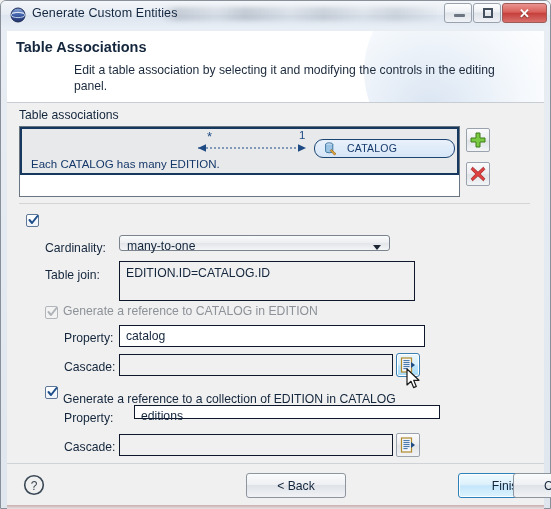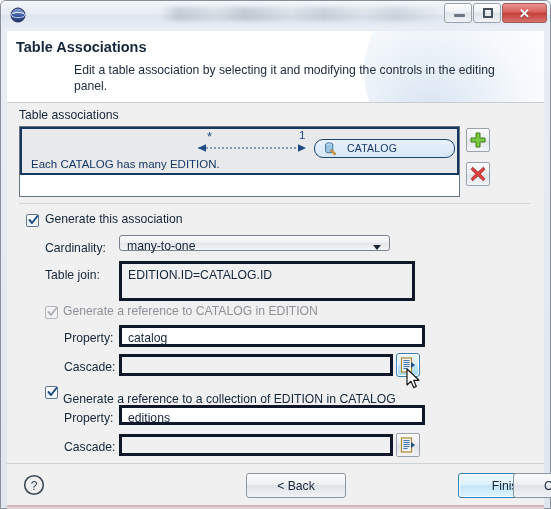--- a/index.html
+++ b/index.html
@@ -257,21 +257,21 @@
     position: absolute; right: 8px; top: 9px;
     width: 0; height: 0;
     border-left: 4.5px solid transparent;
     border-right: 4.5px solid transparent;
     border-top: 5px solid #1d2733;
   }
 
   .txtbox {
     position: absolute;
     box-sizing: border-box;
-    border: 3px solid #0f172a;
+    border: 1px solid #0f172a;
     background: #ffffff;
   }
   .txtbox.readonly { background: #f0f0f0; }
   .txtbox .val {
     position: absolute; left: 6px; top: 3px;
     font-size: 12.2px; color: #14263c;
   }
   .txtbox.multiline .val { top: 4px; }
 
   .browse-btn {
@@ -351,20 +351,21 @@
           <stop offset="0" stop-color="#8fa8d8"></stop>
           <stop offset="0.5" stop-color="#3f5fa8"></stop>
           <stop offset="1" stop-color="#23336b"></stop>
         </linearGradient>
       </defs>
       <circle cx="8" cy="8" r="7" fill="url(#gsph)" stroke="#1c2a55" stroke-width="1"></circle>
       <ellipse cx="8" cy="8" rx="7" ry="2.6" fill="none" stroke="#cdd9f0" stroke-width="0.9"></ellipse>
       <path d="M2 6.2 Q8 4.4 14 6.2" fill="none" stroke="#e6ecf8" stroke-width="0.8"></path>
     </svg>
 
+    <div class="title-text">Generate Custom Entities</div>
 
     <div class="wbtns">
       <div class="wbtn">
         <div class="minbar"></div>
       </div>
       <div class="wbtn">
         <div class="maxsq"></div>
       </div>
       <div class="wbtn close">
         <div class="gl">✕</div>
@@ -419,21 +420,20 @@
     </svg>
   </div>
 
   <div class="hr-sep"></div>
 
   <div class="chk" style="left:26px; top:214px;">
     <svg class="tick" viewBox="0 0 11 12">
       <path d="M1.5 6 L4 9 L9.5 2" fill="none" stroke="#1e4f8a" stroke-width="2" stroke-linecap="round" stroke-linejoin="round"></path>
     </svg>
   </div>
-  <div class="chk-label" style="left:45px; top:212px;">Generate this association</div>
 
   <div class="fld-label" style="left:45px; top:241px;">Cardinality:</div>
   <div class="combo" style="left:119px; top:235px; width:271px; height:16px;">
     <div class="val">many-to-one</div>
     <div class="arrow"></div>
   </div>
 
   <div class="fld-label" style="left:45px; top:268px;">Table join:</div>
   <div class="txtbox readonly multiline" style="left:119px; top:261px; width:296px; height:40px;">
     <div class="val">EDITION.ID=CATALOG.ID</div>
@@ -470,21 +470,21 @@
   </div>
 
   <div class="chk" style="left:45px; top:386px;">
     <svg class="tick" viewBox="0 0 11 12">
       <path d="M1.5 6 L4 9 L9.5 2" fill="none" stroke="#1e4f8a" stroke-width="2" stroke-linecap="round" stroke-linejoin="round"></path>
     </svg>
   </div>
   <div class="chk-label" style="left:63px; top:384px;margin-top:8px;">Generate a reference to a collection of EDITION in CATALOG</div>
 
   <div class="fld-label" style="left:64px; top:411px;">Property:</div>
-  <div class="txtbox" style="left:119px; top:405px; width:306px; height:20px;">
+  <div class="txtbox" style="left:134px; top:405px; width:306px; height:14px;">
     <div class="val">editions</div>
   </div>
 
   <div class="fld-label" style="left:64px; top:440px;">Cascade:</div>
   <div class="txtbox readonly" style="left:119px; top:434px; width:274px; height:22px;">
     <div class="val"></div>
   </div>
   <div class="browse-btn" style="left:396px; top:433px;">
     <svg width="16" height="16" viewBox="0 0 16 16">
       <rect x="1.5" y="1" width="10" height="14" fill="#f4f6fb" stroke="#b08b2e" stroke-width="1.2"></rect>

